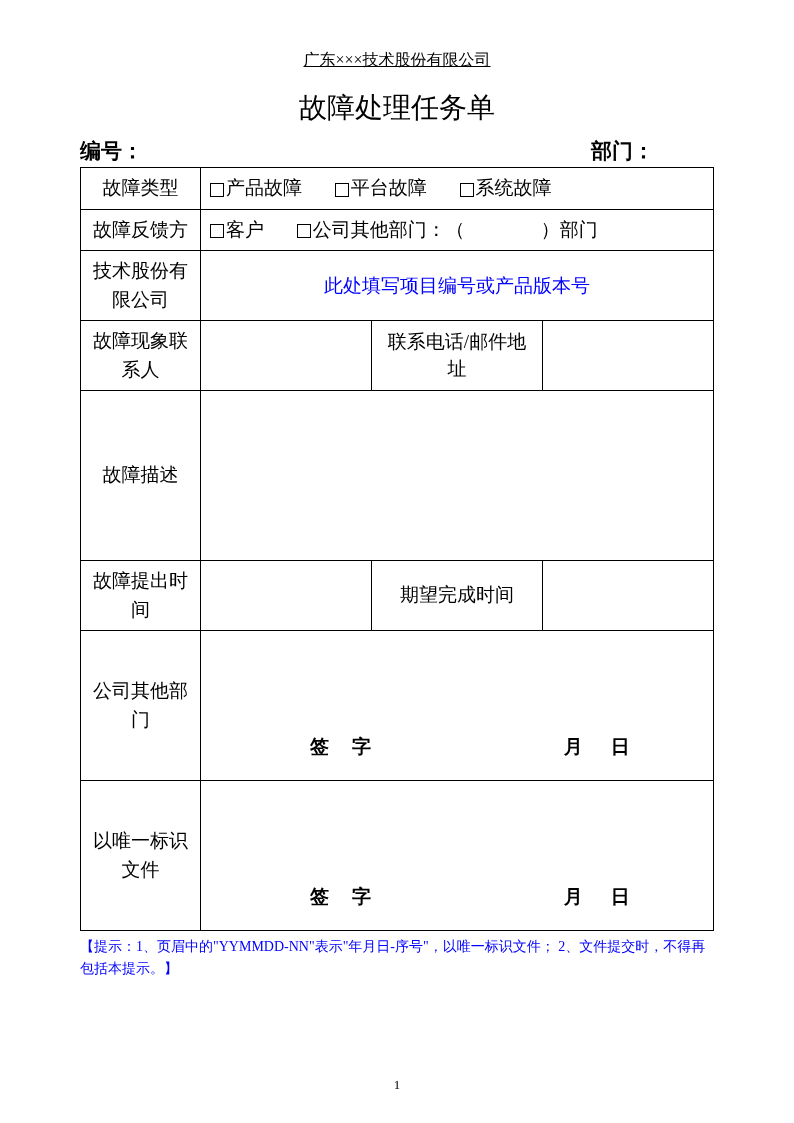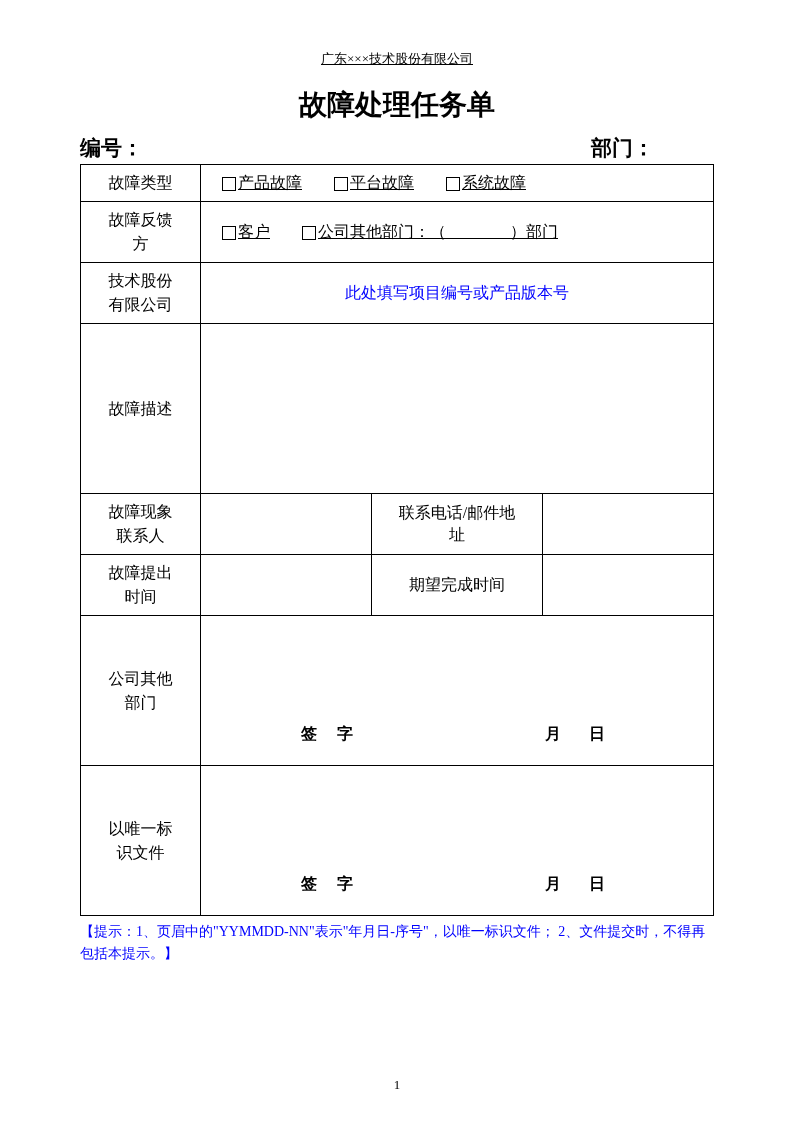--- a/index.html
+++ b/index.html
@@ -8,73 +8,73 @@
     height: 1123px;
     background: #fff;
     font-family: "SimSun", "宋体", serif;
     font-size: 14px;
     color: #000;
     position: relative;
     padding: 50px 80px 40px 80px;
   }
   .header-text {
     text-align: center;
-    font-size: 13px;
+    font-size: 16px;
     text-decoration: underline;
     margin-bottom: 8px;
   }
   .title {
     text-align: center;
     font-size: 28px;
-    font-weight: bold;
+    font-weight: normal;
     margin: 18px 0 10px 0;
   }
   .meta-row {
     display: flex;
     font-weight: bold;
     font-size: 21px;
     margin-bottom: 2px;
   }
   .meta-row .serial { flex: 1; }
   .meta-row .dept { text-align: right; padding-right: 60px; }
   table.form {
     width: 100%;
     border-collapse: collapse;
     table-layout: fixed;
   }
   table.form td {
     border: 1.5px solid #000;
     vertical-align: middle;
-    padding: 6px 21px;
-    font-size: 16px;
+    padding: 6px 9px;
+    font-size: 19px;
   }
   .label-cell {
     width: 120px;
     text-align: center;
     font-weight: normal;
     line-height: 1.5;
   }
   .checkbox-cell { padding: 10px 8px; }
   .chk {
     display: inline-block;
     width: 14px;
     height: 14px;
     border: 1.5px solid #000;
     vertical-align: middle;
     margin-right: 2px;
     font-weight: bold;
   }
-  .chk-label { text-decoration: underline; margin-right: 28px; }
+  .chk-label { margin-right: 28px; }
   .blue-text { color: #0000FF; text-align: center; display: block; }
   .tall1 { height: 170px; }
   .tall2 { height: 150px; }
   .sign-row {
     position: absolute;
     bottom: 20px;
-    left: 0;
+    left: 9px;
     width: 100%;
     font-weight: bold;
     letter-spacing: 2px;
   }
   .sign-row .sig { display: inline-block; margin-left: 100px; }
   .sign-row .date { display: inline-block; margin-left: 170px; letter-spacing: 0; }
   .sign-row .date span { margin: 0 14px; }
   .relpos { position: relative; }
   .note {
     color: #0000FF;
@@ -122,28 +122,28 @@
       <span class="chk"></span><span class="chk-label">公司其他部门：（　　　　）部门</span>
     </td>
   </tr>
   <tr>
     <td class="label-cell">技术股份有限公司</td>
     <td colspan="3">
       <span class="blue-text">此处填写项目编号或产品版本号</span>
     </td>
   </tr>
   <tr>
-    <td class="label-cell tall1">故障描述</td>
-    <td class="tall1" colspan="3"></td>
-  </tr>
-  <tr>
     <td class="label-cell">故障现象联系人</td>
     <td class="mid-col"></td>
     <td class="label-cell contact-label">联系电话/邮件地址</td>
     <td></td>
+  </tr>
+  <tr>
+    <td class="label-cell tall1">故障描述</td>
+    <td class="tall1" colspan="3"></td>
   </tr>
   <tr>
     <td class="label-cell">故障提出时间</td>
     <td class="mid-col"></td>
     <td class="label-cell contact-label">期望完成时间</td>
     <td></td>
   </tr>
   <tr>
     <td class="label-cell tall2">公司其他部门</td>
     <td class="tall2 relpos" colspan="3">

